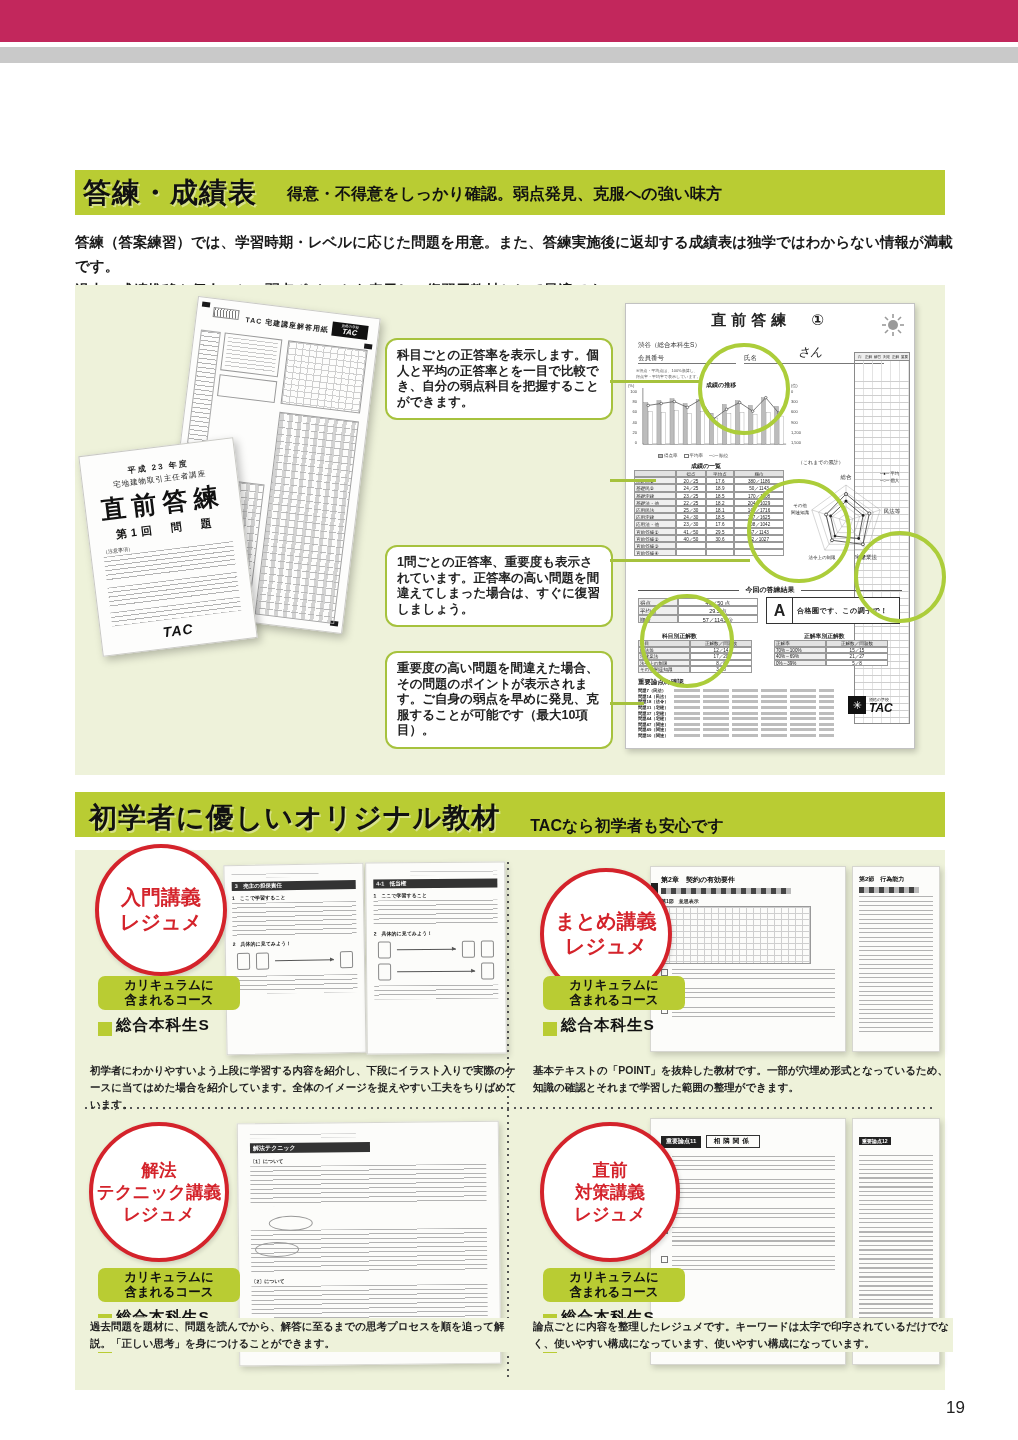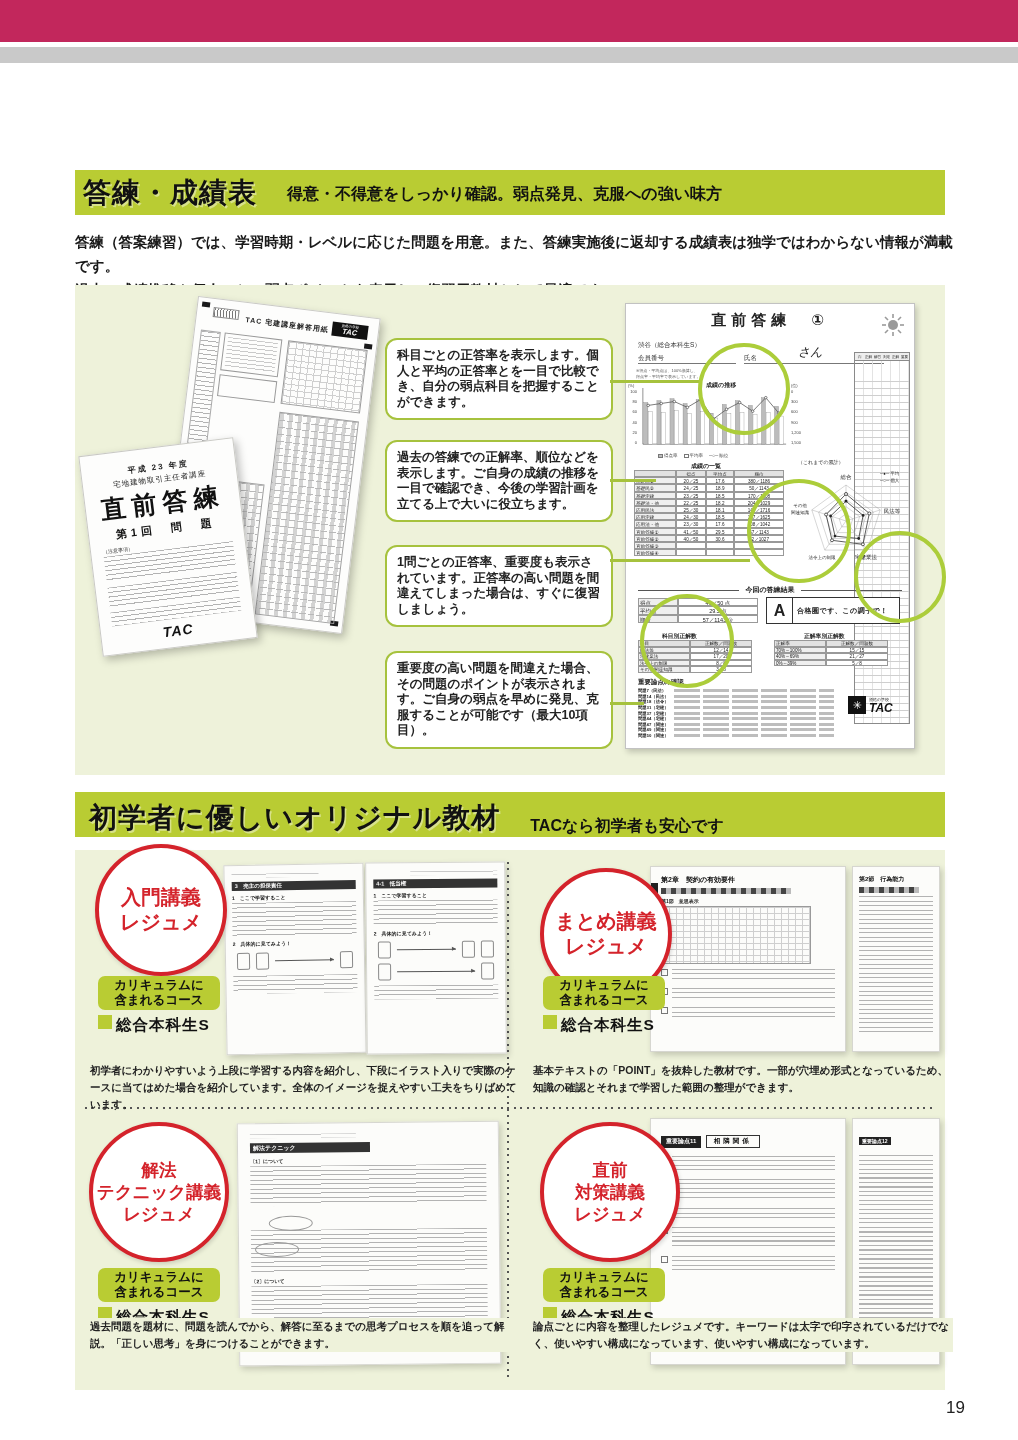--- a/index.html
+++ b/index.html
@@ -94,24 +94,24 @@
   .tacbk { position:absolute; left:222px; top:392px; display:flex; gap:3px; align-items:center; }
   .tac-sq { width:18px; height:18px; background:#111; color:#fff; font-size:11px; display:flex; align-items:center; justify-content:center; }
   .tac-col .cap { font-size:4px; color:#222; }
   .tac-col .big { font-size:12px; font-weight:900; font-style:italic; color:#111; line-height:12px; }
   .ring { position:absolute; border:4px solid #accd3a; border-radius:50%; z-index:5; pointer-events:none; }
 
   
   .q-circle { position:absolute; background:#fff; border:4px solid #d4232b; border-radius:50%; display:flex; flex-direction:column; align-items:center; justify-content:center; z-index:3; box-shadow:1px 2px 4px rgba(0,0,0,.15); }
   .q-circle span { font-size:20px; font-weight:900; color:#d4232b; line-height:25px; white-space:nowrap; }
   .q-circle.small-text span { font-size:17.5px; line-height:22px; }
-  .q-label { position:absolute; width:122px; height:34px; background:#b9cc33; border-radius:7px; display:flex; flex-direction:column; align-items:center; justify-content:center; z-index:3; }
+  .q-label { position:absolute; width:142px; height:34px; background:#b9cc33; border-radius:7px; display:flex; flex-direction:column; align-items:center; justify-content:center; z-index:3; }
   .q-label span { font-size:12.5px; font-weight:700; color:#111; line-height:15px; }
   .q-courses { position:absolute; z-index:3; }
-  .course { display:flex; align-items:flex-start; gap:4px; margin-bottom:4px; }
+  .course { display:flex; align-items:flex-end; gap:4px; margin-bottom:4px; }
   .course-sq { width:14px; height:14px; background:#b9cc33; display:inline-block; }
   .course span:last-child { font-size:15.5px; font-weight:700; color:#111; letter-spacing:1px; }
   .q-desc { position:absolute; font-size:10.5px; font-weight:700; color:#222; line-height:17px; z-index:3; }
 
   .pg { position:absolute; background:#fcfcfa; border:1px solid #d6d6d0; box-shadow:2px 3px 6px rgba(0,0,0,.18); z-index:2; }
   .bk-hdrbar { background:#333; color:#fff; font-size:5.5px; font-weight:700; line-height:9px; height:9px; padding:0 3px; overflow:hidden; white-space:nowrap; }
   .bk-sec { font-size:5px; font-weight:700; color:#222; margin:4px 0 2px; }
   .fig { width:13px; height:17px; border:1px solid #888; border-radius:2px; }
   .arr { flex:1; height:1px; background:#555; position:relative; }
   .arr:after { content:""; position:absolute; right:0; top:-2px; border-left:4px solid #555; border-top:2.5px solid transparent; border-bottom:2.5px solid transparent; }
@@ -174,21 +174,20 @@
     <div class="bk-title">直前答練</div>
     <div class="bk-sub">第1回　問　題</div>
     <div class="bk-note">（注意事項）</div>
     <div class="gl" style="position:absolute;left:12px;top:102px;width:130px;height:26px;"></div>
     <div class="gl" style="position:absolute;left:12px;top:133px;width:130px;height:20px;"></div>
     <div class="gl" style="position:absolute;left:12px;top:158px;width:130px;height:14px;"></div>
     <div class="bk-logo">TAC</div>
   </div>
 
   <div class="callout" style="top:338px;">科目ごとの正答率を表示します。個人と平均の正答率とを一目で比較でき、自分の弱点科目を把握することができます。</div>
-  <div class="callout" style="top:440px;">過去の答練での正解率、順位などを表示します。ご自身の成績の推移を一目で確認でき、今後の学習計画を立てる上で大いに役立ちます。</div>
   <div class="callout" style="top:545px;">1問ごとの正答率、重要度も表示されています。正答率の高い問題を間違えてしまった場合は、すぐに復習しましょう。</div>
   <div class="callout" style="top:651px;">重要度の高い問題を間違えた場合、その問題のポイントが表示されます。ご自身の弱点を早めに発見、克服することが可能です（最大10項目）。</div>
 
   <div class="connector" style="left:610px;top:380px;width:92px;"></div>
   <div class="connector" style="left:610px;top:479px;width:46px;"></div>
   <div class="connector" style="left:610px;top:559px;width:140px;"></div>
   <div class="connector" style="left:610px;top:702px;width:34px;"></div>
 
   <div class="report">
     <div class="rc-title">直前答練　①</div>

